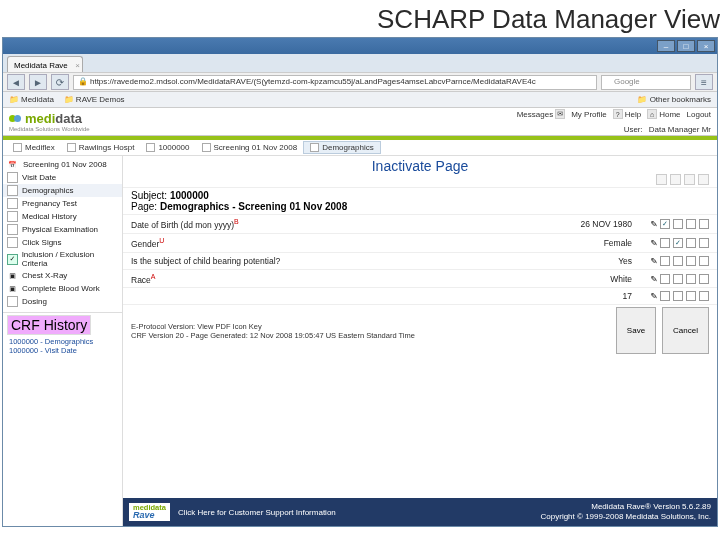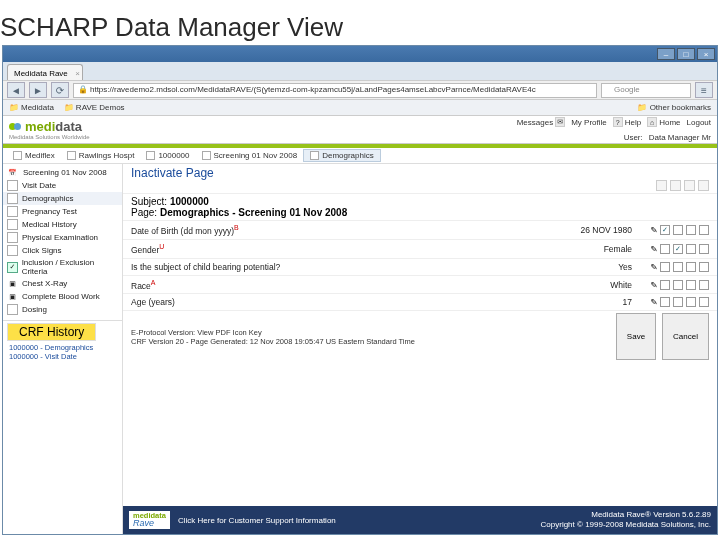--- a/index.html
+++ b/index.html
@@ -1,17 +1,17 @@
 <!DOCTYPE html>
 <html><head>
 <meta charset="utf-8">
 <style>
   * { box-sizing: border-box; margin: 0; padding: 0; font-family: Arial, Helvetica, sans-serif; }
   body { width: 720px; height: 540px; background: #fff; font-size: 9px; overflow: hidden; }
-  .slide-title { font-size: 26px; color: #2a2a2a; text-align: left; padding: 12px 0 2px; font-weight: 400; }
+  .slide-title { font-size: 26px; color: #2a2a2a; text-align: right; padding: 4px 0 2px; font-weight: 400; }
   .browser-frame { border: 1px solid #6b8aa8; margin: 0 2px; height: 490px; background: #dde6ef; display: flex; flex-direction: column; }
   .titlebar { height: 16px; background: linear-gradient(#4a7ab0,#3a6aa0); display: flex; align-items: center; justify-content: flex-end; padding: 0 2px; gap: 2px; }
   .win-btn { width: 18px; height: 12px; background: #7ba0c8; border: 1px solid #456; display: inline-flex; align-items: center; justify-content: center; color: #fff; font-size: 8px; }
   .tabbar { height: 18px; background: #dde6ef; display: flex; align-items: flex-end; padding-left: 4px; }
   .tab { background: #f5f5f5; border: 1px solid #aaa; border-bottom: none; height: 16px; padding: 1px 14px 0 6px; font-size: 8px; display: flex; align-items: center; border-radius: 3px 3px 0 0; position: relative; }
   .tab .x { position: absolute; right: 2px; color: #999; font-size: 8px; }
   .addr { height: 20px; background: #f0f0f0; display: flex; align-items: center; padding: 0 4px; gap: 4px; border-top: 1px solid #ccc; border-bottom: 1px solid #ccc; }
   .nav-btn { width: 18px; height: 16px; background: #e0e8f0; border: 1px solid #aab; display: flex; align-items: center; justify-content: center; font-size: 10px; color: #567; }
   .url { flex: 1; background: #fff; border: 1px solid #bbb; height: 15px; padding: 1px 4px; font-size: 8px; white-space: nowrap; overflow: hidden; color: #333; }
   .url .lock { color: #2a7a2a; margin-right: 2px; }
@@ -42,43 +42,43 @@
   .crumb .pg { width: 9px; height: 9px; border: 1px solid #aaa; background: #fff; display: inline-block; }
   .body2 { flex: 1; display: flex; }
   .sidebar { width: 120px; border-right: 1px solid #ddd; display: flex; flex-direction: column; padding-top: 2px; }
   .side-item { display: flex; align-items: center; gap: 4px; padding: 1px 4px; font-size: 8px; color: #222; }
   .side-item .ic { width: 11px; height: 11px; border: 1px solid #aaa; background: #fff; display: inline-flex; align-items: center; justify-content: center; font-size: 7px; }
   .side-item.selected { background: #eef2f8; }
   .side-item.cal .ic { border: none; width: 12px; }
   .side-item.green .ic { border-color: #5a8; background: #dfe; }
   .side-item.any .ic { border: none; }
   .crf-hist { margin-top: 4px; border-top: 1px solid #ddd; padding: 2px 4px; }
-  .crf-hist .hd { font-size: 12px; background: #fde047; border: 1px solid #ddd; padding: 1px 11px; display: inline-block; margin-bottom: 2px; }
+  .crf-hist .hd { font-size: 14px; background: #f0abfc; border: 1px solid #ddd; padding: 1px 3px; display: inline-block; margin-bottom: 2px; }
   .crf-hist .ln { font-size: 7.5px; color: #1a4b9b; padding: 0 2px; }
   .main { flex: 1; display: flex; flex-direction: column; }
-  .inact { text-align: left; font-size: 12px; color: #1a4b9b; padding: 2px 8px 0; }
+  .inact { text-align: center; font-size: 14px; color: #1a4b9b; padding: 2px 8px 0; }
   .iconrow { display: flex; justify-content: flex-end; gap: 6px; padding: 0 8px 2px; align-items: center; }
   .iconrow .g { display: flex; gap: 3px; }
   .ig { width: 11px; height: 11px; border: 1px solid #ccc; background: #f5f5f5; }
   .pageinfo { padding: 2px 8px; font-size: 10px; border-top: 1px solid #eee; border-bottom: 1px solid #eee; }
   .row2 { display: flex; align-items: center; padding: 3px 8px; border-bottom: 1px solid #eee; font-size: 8.5px; }
   .row2 .label { flex: 0 0 180px; color: #222; }
   .row2 .label sup { color: #c00; font-size: 7px; }
   .row2 .value { margin-left: auto; padding-right: 16px; color: #222; }
   .row2 .chk { display: flex; gap: 3px; }
   .chk .c { width: 10px; height: 10px; border: 1px solid #999; background: #fff; display: inline-flex; align-items: center; justify-content: center; font-size: 7px; color: #267; }
   .row2 .pen { width: 12px; text-align: center; }
   .iconkey { padding: 2px 8px; font-size: 7.5px; color: #333; display: flex; justify-content: space-between; align-items: center; }
   .btns { display: flex; gap: 6px; }
   .btn { border: 1px solid #aaa; background: #efefef; padding: 18px 10px; font-size: 8px; }
   .footer { margin-top: auto; background: #223a66; color: #fff; height: 28px; display: flex; align-items: center; justify-content: space-between; padding: 0 6px; font-size: 8px; }
   .footer .fl { display: flex; gap: 8px; align-items: center; }
   .mini-logo { background: #fff; color: #666; padding: 1px 4px; display: flex; flex-direction: column; line-height: 1; }
   .mini-logo .m1 { color: #7aa800; font-size: 7.5px; font-weight: 600; }
-  .mini-logo .m2 { color: #2a6ab0; font-size: 9px; font-weight: 400; font-style: italic; }
+  .mini-logo .m2 { color: #2a6ab0; font-size: 9px; font-weight: 700; font-style: italic; }
   .footer .fr { text-align: right; line-height: 1.2; }
 </style>
 </head>
 <body>
 
 <div class="slide-title">SCHARP Data Manager View</div>
 
 <div class="browser-frame">
   <div class="titlebar">
     <span class="win-btn">–</span>
@@ -277,21 +277,20 @@
               <div class="value">White</div>
               <div class="pen">✎</div>
               <div class="chk">
                 <span class="c"></span>
                 <span class="c"></span>
                 <span class="c"></span>
                 <span class="c"> </span>
               </div>
             </div>
             <div class="row2">
-              <div class="label">Age (years)</div>
               <div class="value">17</div>
               <div class="pen">✎</div>
               <div class="chk">
                 <span class="c"></span>
                 <span class="c"></span>
                 <span class="c"></span>
                 <span class="c"> </span>
               </div>
             </div>
           </div>

